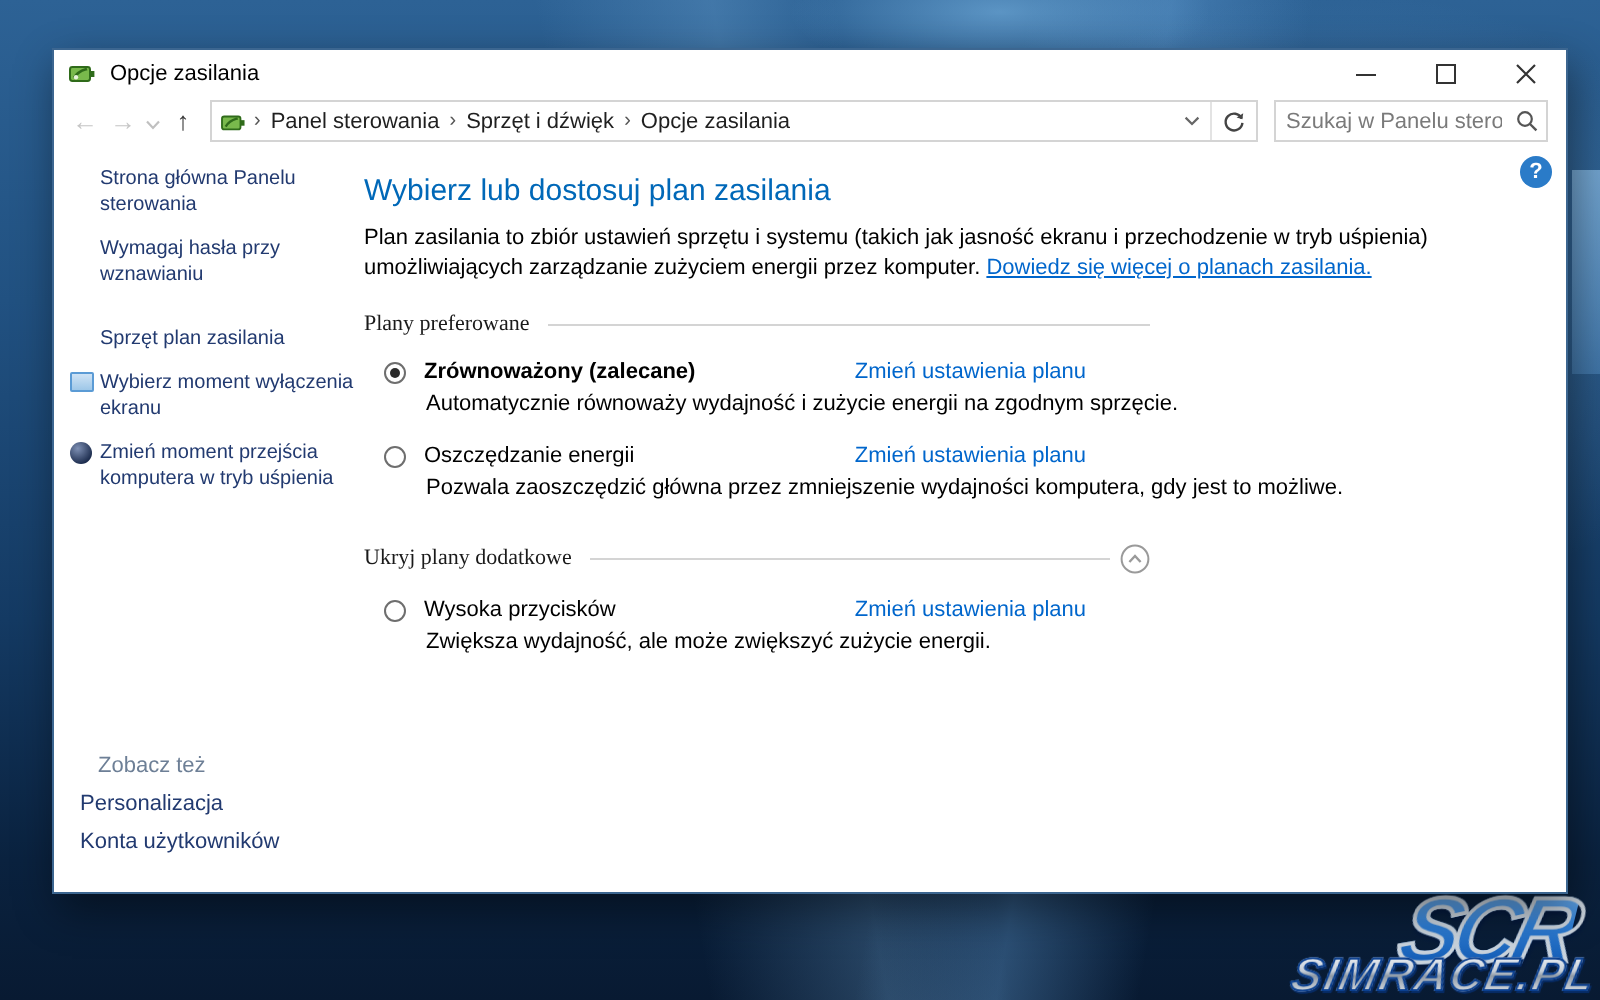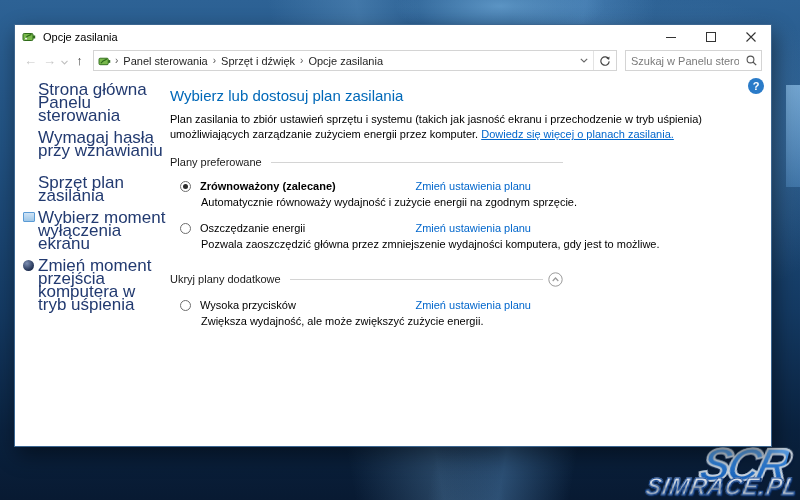--- a/index.html
+++ b/index.html
@@ -33,21 +33,21 @@
     transform:skew(-12deg);
     background:linear-gradient(180deg,#f6f8fb 0%, #c3ccd6 42%, #8f9aa6 52%, #eef2f6 100%);
     -webkit-background-clip:text; background-clip:text; color:transparent;
     -webkit-text-stroke:1px #0b4090;
     filter:drop-shadow(1px 1px 0 #062a63);
     white-space:nowrap;
   }
 
   
   .window {
-    position:absolute; left:14px; top:24px; width:758px; height:423px;
+    position:absolute; left:26px; top:24px; width:758px; height:423px;
     background:#fff; border:1px solid #3c6690; box-sizing:border-box;
     box-shadow:3px 8px 20px rgba(0,0,0,0.45);
     z-index:2; display:flex; flex-direction:column;
   }
   .titlebar { height:23px; flex:0 0 23px; display:flex; align-items:center; padding-left:7px; }
   .app-icon { width:15px; height:13px; margin-right:6px; flex:0 0 15px; }
   .win-title { font-size:11px; color:#000; flex:1; }
   .caption { display:flex; height:100%; }
   .caption .cbtn { width:40px; height:100%; border:none; background:transparent; padding:0;
     display:flex; align-items:center; justify-content:center; cursor:default; }
@@ -76,40 +76,40 @@
   .search .mag { width:20px; flex:0 0 20px; display:flex; justify-content:center; }
 
   
   .content { flex:1; display:flex; position:relative; overflow:hidden; }
   .help-btn { position:absolute; top:5px; right:7px; width:16px; height:16px; border-radius:50%;
     background:#2a7bc8; color:#fff; font-size:11px; font-weight:700; border:none; padding:0;
     display:flex; align-items:center; justify-content:center; }
 
   .sidebar { width:155px; flex:0 0 155px; box-sizing:border-box; padding:10px 0 12px 8px;
     display:flex; flex-direction:column; }
-  .side-item { display:flex; margin-bottom:9px; font-size:17px; line-height:13px; color:#223a70; cursor:pointer; }
+  .side-item { display:flex; margin-bottom:9px; font-size:10px; line-height:13px; color:#223a70; cursor:pointer; }
   .side-item .ico { width:15px; flex:0 0 15px; padding-top:1px; }
   .side-item .lbl { flex:1; padding-right:4px; }
   .monitor-ico { display:block; width:12px; height:10px; border:1px solid #5b9bd5; border-radius:1px;
     background:linear-gradient(180deg,#cfe3f5,#9ec7e8); box-sizing:border-box; }
   .moon-ico { display:block; width:11px; height:11px; border-radius:50%;
     background:radial-gradient(circle at 35% 30%, #7d8fb3, #1b2b4d 75%); }
   .see-also { margin-top:auto; padding-left:5px; }
   .see-also .hdr { font-size:11px; color:#6d7f96; margin:0 0 7px 9px; }
   .see-also .slink { display:block; font-size:11px; color:#223a70; text-decoration:none; margin-bottom:7px; cursor:pointer; }
 
   .main { flex:1; padding-top:14px; font-size:11px; color:#000; overflow:hidden; }
   .page-title { font-size:15px; font-weight:400; color:#0068b8; margin:0 0 8px 0; }
   .intro { margin:0 0 14px 0; line-height:15px; }
   .intro .line { display:block; white-space:nowrap; }
   .intro a { color:#0066cc; cursor:pointer; }
 
   .sec-hdr { display:flex; align-items:center; width:393px; margin:0 0 12px 0; }
   .sec-hdr.second { margin-top:21px; }
-  .sec-hdr .t { font-size:11px; color:#1a1a1a; margin-right:9px; white-space:nowrap; }
+  .sec-hdr .t { font-size:11px; color:#1a1a1a; margin-right:9px; white-space:nowrap;font-family:Liberation Serif, serif; }
   .sec-hdr .line { flex:1; height:1px; background:#d4d4d4; }
   .collapse-btn { border:none; background:none; padding:0; margin-left:4px; width:16px; height:16px;
     display:flex; align-items:center; justify-content:center; }
 
   .plan { margin-bottom:14px; }
   .plan-head { display:flex; align-items:center; width:393px; }
   .radio { width:11px; height:11px; border:1px solid #6e6e6e; border-radius:50%; background:#fff;
     margin:0 9px 0 10px; position:relative; flex:0 0 11px; box-sizing:border-box; cursor:pointer; }
   .radio.checked::after { content:""; position:absolute; left:2px; top:2px; right:2px; bottom:2px;
     border-radius:50%; background:#2b2b2b; }
@@ -234,20 +234,25 @@
             </span>
           <span class="lbl">Wybierz moment wyłączenia ekranu</span>
         </div>
         <div class="side-item">
           <span class="ico">
               <span class="moon-ico"></span>
             </span>
           <span class="lbl">Zmień moment przejścia komputera w tryb uśpienia</span>
         </div>
 
+        <div class="see-also">
+          <div class="hdr">Zobacz też</div>
+          <a class="slink">Personalizacja</a>
+          <a class="slink">Konta użytkowników</a>
+        </div>
       </aside>
 
       <main class="main">
         <h1 class="page-title">Wybierz lub dostosuj plan zasilania</h1>
         <p class="intro">
           <span class="line">Plan zasilania to zbiór ustawień sprzętu i systemu (takich jak jasność ekranu i przechodzenie w tryb uśpienia)</span>
           <span class="line"><span>umożliwiających zarządzanie zużyciem energii przez komputer.</span>
             <a style="text-decoration:underline;">Dowiedz się więcej o planach zasilania.</a>
           </span>
         </p>

